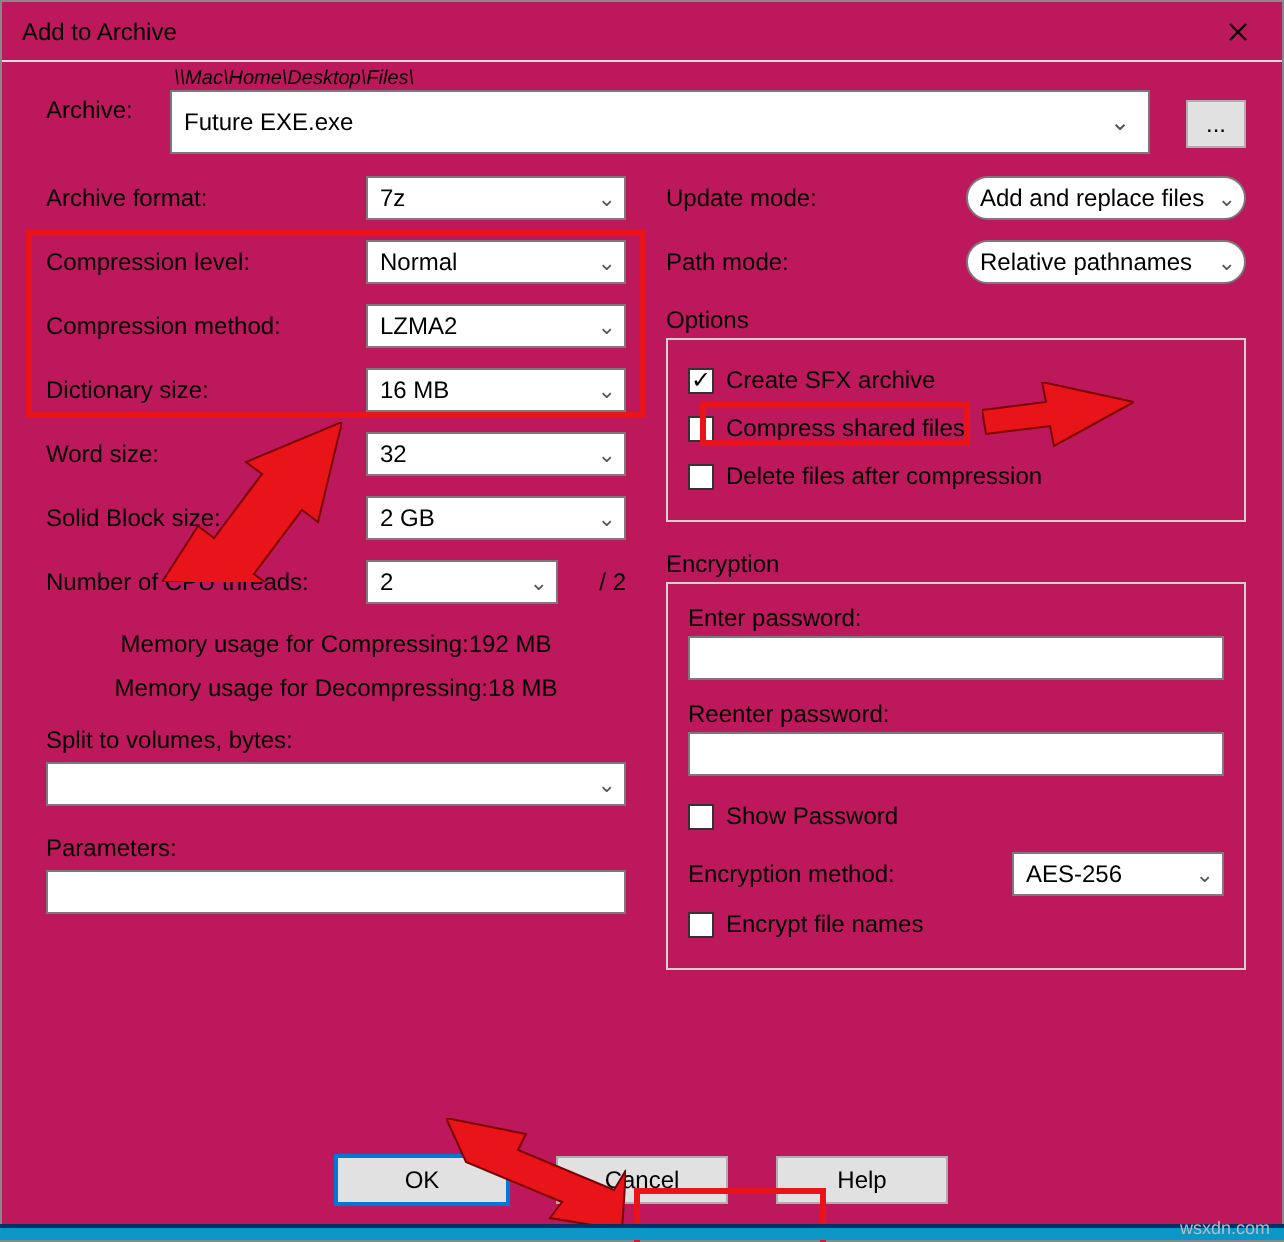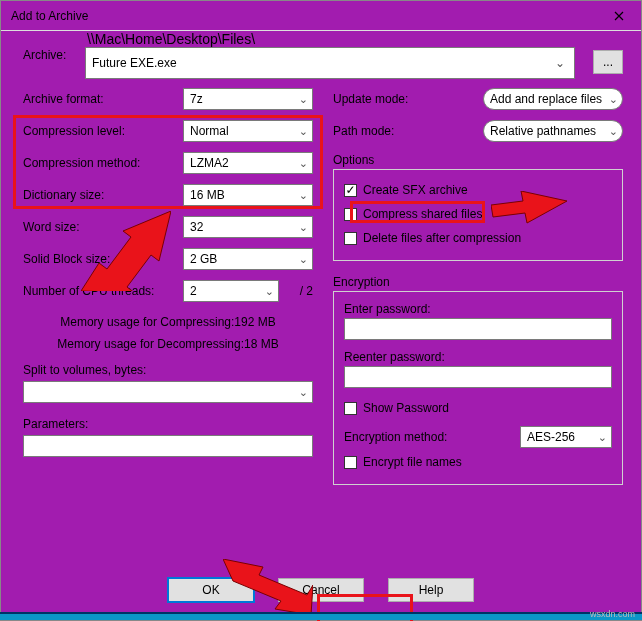--- a/index.html
+++ b/index.html
@@ -1,25 +1,25 @@
 <!DOCTYPE html>
 <html><head>
 <meta charset="utf-8">
 <style>
   * { box-sizing: border-box; font-family: "Segoe UI", Tahoma, sans-serif; font-size: 12px; }
   body { margin: 0; background: #fff; }
-  .window { width: 642px; height: 621px; background: #a21caf; border: 1px solid #888; display: flex; flex-direction: column; position: relative; }
+  .window { width: 642px; height: 621px; background: #be185d; border: 1px solid #888; display: flex; flex-direction: column; position: relative; }
   .titlebar { display: flex; align-items: center; justify-content: space-between; height: 30px; padding: 0 2px 0 10px; border-bottom: 1px solid #ddd; }
   .title-text { color: #000; }
   .close { width: 40px; height: 28px; display: flex; align-items: center; justify-content: center; font-size: 14px; color: #000; }
   .content { flex: 1; padding: 12px 18px 10px 22px; position: relative; }
   .archive-row { display: flex; align-items: center; gap: 10px; height: 24px; }
   .archive-label { width: 52px; }
   .path-col { flex: 1; display: flex; flex-direction: column; }
-  .path-text { font-size: 14px; color: #000; margin-left: 2px; margin-bottom: 0; }
+  .path-text { font-size: 10px; color: #000; margin-left: 2px; margin-bottom: 0; font-style: italic; }
   .file-drop { height: 32px; border: 1px solid #7a7a7a; padding: 2px 6px; background: #fff; display: flex; align-items: center; justify-content: space-between; }
   .drop-btn { width: 16px; text-align: center; color: #555; font-size: 12px; }
   .dots-btn { width: 30px; height: 24px; border: 1px solid #adadad; background: #e1e1e1; display: flex; align-items: center; justify-content: center; margin-left: 8px; margin-top: 14px; }
   .columns { display: flex; margin-top: 16px; gap: 20px; }
   .col { flex: 1; display: flex; flex-direction: column; }
   .form-row { display: flex; align-items: center; height: 32px; }
   .form-label { flex: 1; }
   .select { width: 130px; height: 22px; border: 1px solid #7a7a7a; background: #fff; display: flex; align-items: center; justify-content: space-between; padding: 0 4px 0 6px; }
   .select-right { width: 140px; border-radius: 11px; }
   .sel-arrow { color: #555; font-size: 11px; }
@@ -193,21 +193,21 @@
           <div class="pw-label">Enter password:</div>
           <input class="pw-input" type="password" style="">
           <div class="pw-label">Reenter password:</div>
           <input class="pw-input" type="password" style="">
           <div class="chk-row">
             <div class="chk"></div>
             <span>Show Password</span>
           </div>
           <div class="enc-row">
             <span>Encryption method:</span>
-            <div class="select" style="width:92px">
+            <div class="select" style="width:106px">
                 <span>AES-256</span>
                 <span class="sel-arrow">⌄</span>
               </div>
           </div>
           <div class="chk-row">
             <div class="chk"></div>
             <span>Encrypt file names</span>
           </div>
         </div>
 

